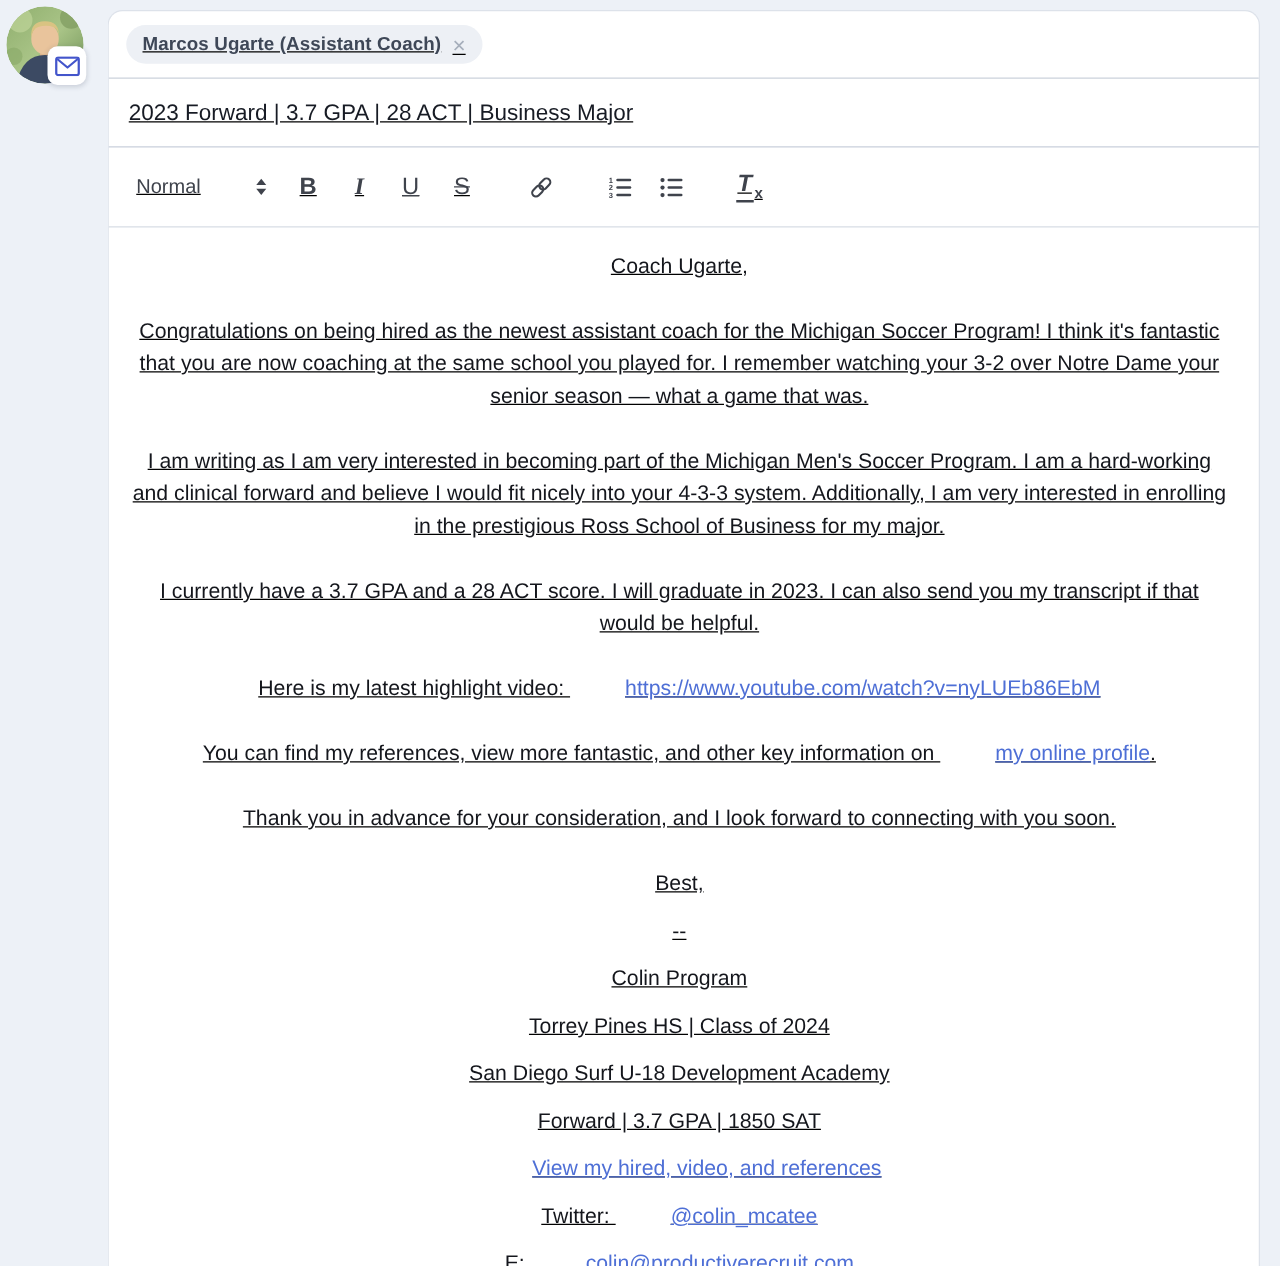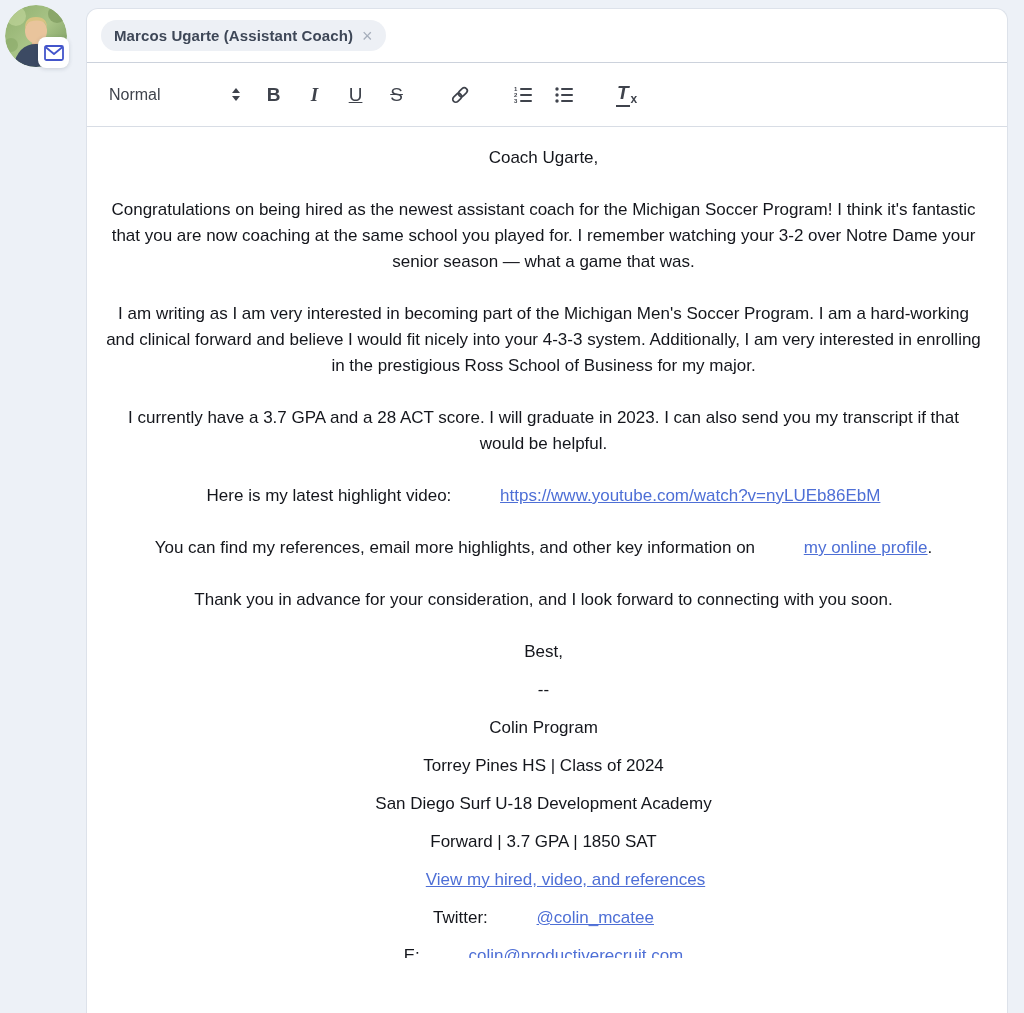--- a/index.html
+++ b/index.html
@@ -26,20 +26,21 @@
     display: flex; align-items: center; justify-content: center;
   }
 
   
   .card {
     position: absolute; left: 86px; top: 8px;
     width: 922px; height: 1005px;
     background: #ffffff;
     border: 1px solid #dde2ea; border-bottom: none;
     border-radius: 12px 12px 0 0;
+    text-decoration: underline;
   }
 
   .recipient-row {
     height: 54px;
     display: flex; align-items: center;
     padding: 0 14px;
     border-bottom: 1px solid #ccd2dc;
     cursor: text;
   }
   .chip {
@@ -60,21 +61,21 @@
     cursor: text;
   }
 
   .toolbar {
     height: 64px;
     display: flex; align-items: center;
     padding: 0 22px;
     border-bottom: 1px solid #d8dde5;
     color: #3f434c;
   }
-  .format-picker { display: flex; align-items: center; cursor: pointer; gap: 27px; }
+  .format-picker { display: flex; align-items: center; cursor: pointer; }
   .format-label { font-size: 16px; font-weight: 500; color: #3f434c; }
   .picker-arrows { display: flex; flex-direction: column; gap: 3px; margin-left: 44px; }
   .tri-up   { width: 0; height: 0; border-left: 4px solid transparent; border-right: 4px solid transparent; border-bottom: 5px solid #3f434c; }
   .tri-down { width: 0; height: 0; border-left: 4px solid transparent; border-right: 4px solid transparent; border-top: 5px solid #3f434c; }
 
   .tb-btn {
     width: 24px; height: 28px;
     display: flex; align-items: center; justify-content: center;
     margin-right: 17px;
     cursor: pointer;
@@ -139,20 +140,23 @@
 
   <div class="card">
 
     <div class="recipient-row">
       <div class="chip">
         <span class="chip-label">Marcos Ugarte (Assistant Coach)</span>
         <span class="chip-x">×</span>
       </div>
     </div>
 
+    <div class="subject-row">
+      <span>2023 Forward | 3.7 GPA | 28 ACT | Business Major</span>
+    </div>
 
     <div class="toolbar">
       <div class="format-picker">
         <span class="format-label">Normal</span>
         <span class="picker-arrows">
           <span class="tri-up"></span>
             <span class="tri-down"></span>
         </span>
       </div>
 
@@ -202,21 +206,21 @@
         </span>
       </div>
     </div>
 
     <div class="editor">
       <p>Coach Ugarte,</p>
       <p>Congratulations on being hired as the newest assistant coach for the Michigan Soccer Program! I think it's fantastic that you are now coaching at the same school you played for. I remember watching your 3-2 over Notre Dame your senior season — what a game that was.</p>
       <p>I am writing as I am very interested in becoming part of the Michigan Men's Soccer Program. I am a hard-working and clinical forward and believe I would fit nicely into your 4-3-3 system. Additionally, I am very interested in enrolling in the prestigious Ross School of Business for my major.</p>
       <p>I currently have a 3.7 GPA and a 28 ACT score. I will graduate in 2023. I can also send you my transcript if that would be helpful.</p>
       <p><span>Here is my latest highlight video: </span><a>https://www.youtube.com/watch?v=nyLUEb86EbM</a></p>
-      <p><span>You can find my references, email more highlights, and other key information on </span><a>my online profile</a><span>.</span></p>
+      <p><span>You can find my references, view more fantastic, and other key information on </span><a>my online profile</a><span>.</span></p>
       <p>Thank you in advance for your consideration, and I look forward to connecting with you soon.</p>
 
       <div class="sig">
         <div class="sig-line">Best,</div>
         <div class="sig-line">--</div>
         <div class="sig-line">Colin Program</div>
         <div class="sig-line">Torrey Pines HS | Class of 2024</div>
         <div class="sig-line">San Diego Surf U-18 Development Academy</div>
         <div class="sig-line">Forward | 3.7 GPA | 1850 SAT</div>
         <div class="sig-line"><a>View my hired, video, and references</a></div>

